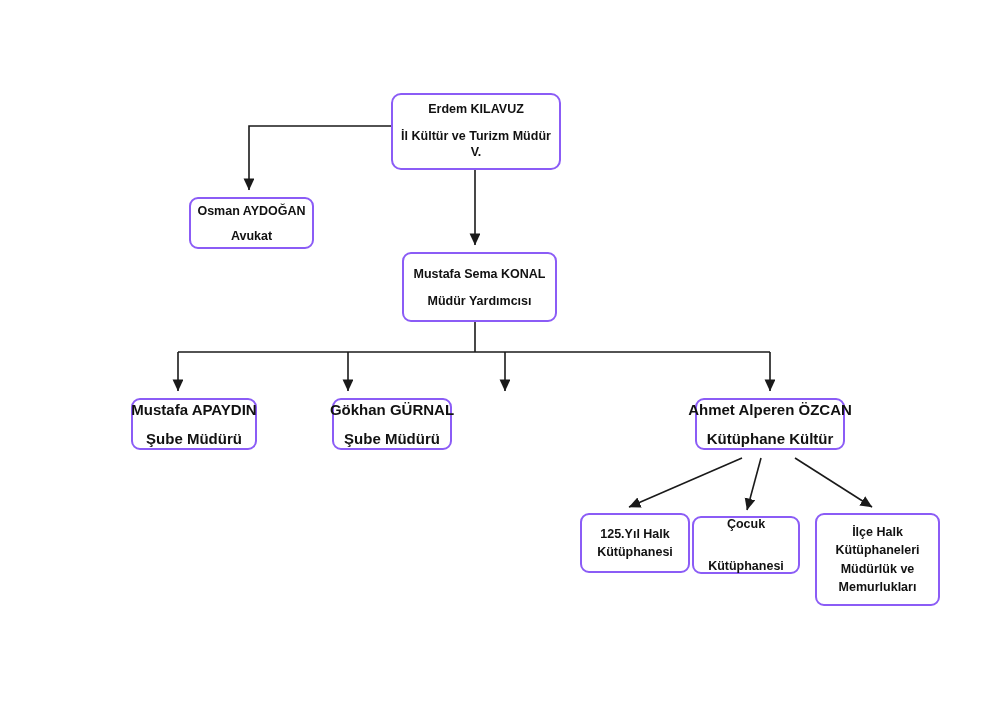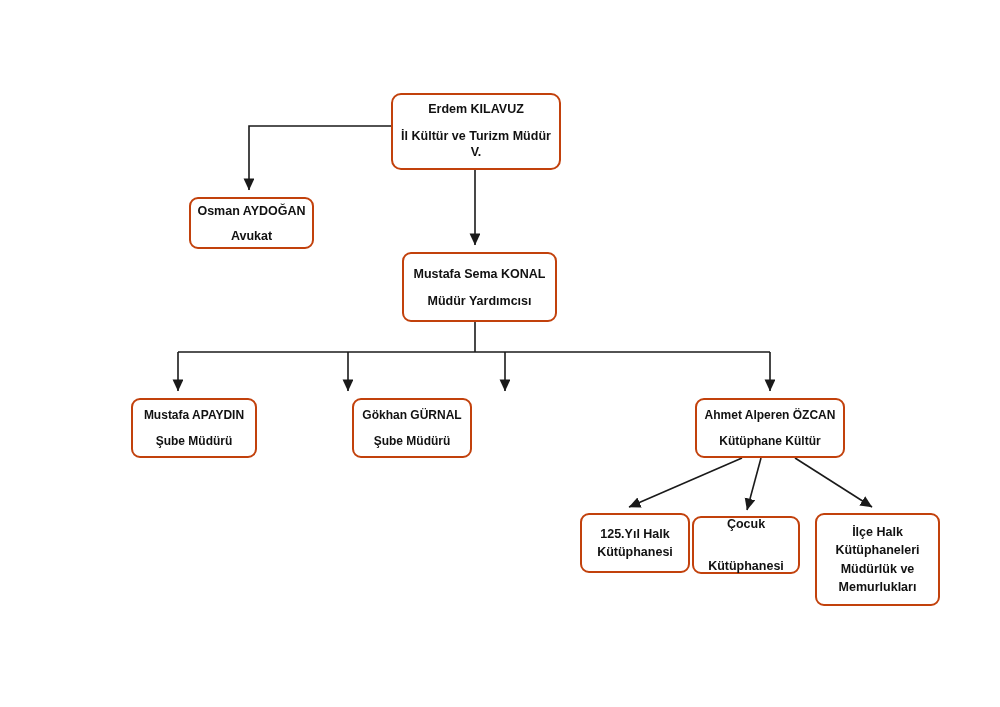--- a/index.html
+++ b/index.html
@@ -23,21 +23,21 @@
     left: 0;
     top: 0;
     width: 1000px;
     height: 707px;
     pointer-events: none;
   }
   .node {
     position: absolute;
     box-sizing: border-box;
     background: #ffffff;
-    border: 2px solid #c2410c;
+    border: 2px solid #8b5cf6;
     border-radius: 9px;
     display: flex;
     flex-direction: column;
     align-items: center;
     justify-content: center;
     text-align: center;
     color: #111111;
     font-weight: bold;
     z-index: 2;
   }
@@ -72,26 +72,26 @@
     left: 402px;
     top: 252px;
     width: 155px;
     height: 70px;
     font-size: 12.5px;
   }
   #node-deputy .line-1 { margin-bottom: 13px; }
   
   .node-l3 {
     top: 398px;
-    height: 60px;
-    font-size: 12px;
+    height: 52px;
+    font-size: 15px;
   }
   .node-l3 .line-1 { margin-bottom: 12px; }
   #node-apaydin { left: 131px; width: 126px; }
-  #node-gurnal  { left: 352px; width: 120px; }
+  #node-gurnal  { left: 332px; width: 120px; }
   #node-gulec   { left: 530px; width: 111px; }
   #node-ozcan   { left: 695px; width: 150px; }
   
   .node-l4 {
     font-size: 12.5px;
     line-height: 1.45;
   }
   #node-lib-125 {
     left: 580px;
     top: 513px;

